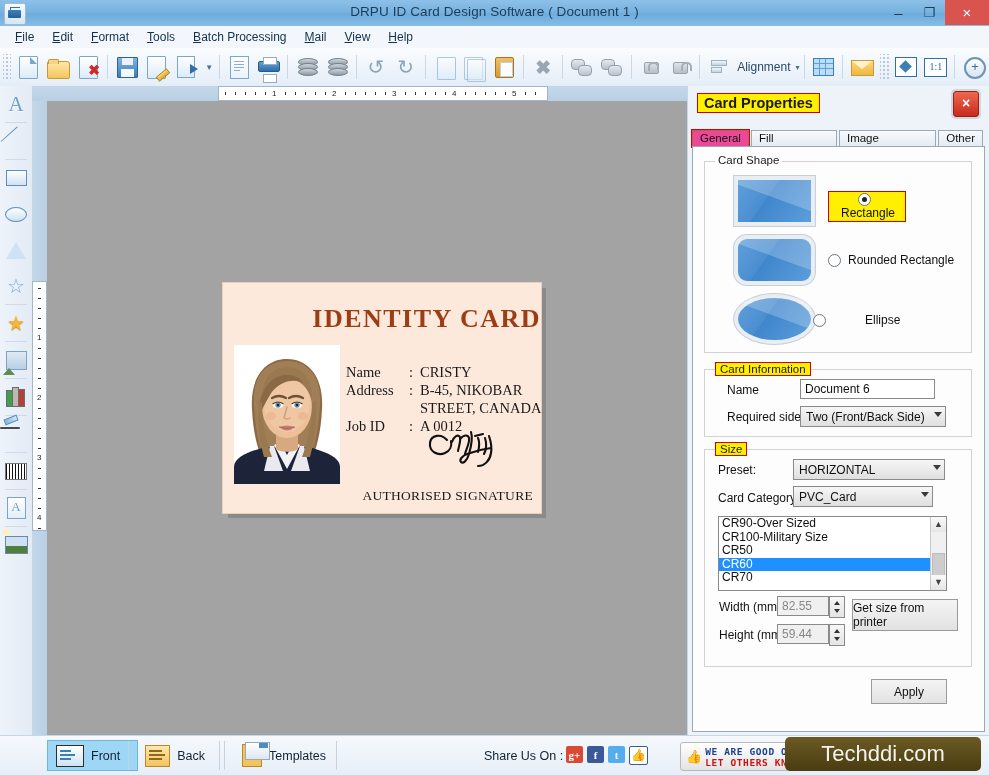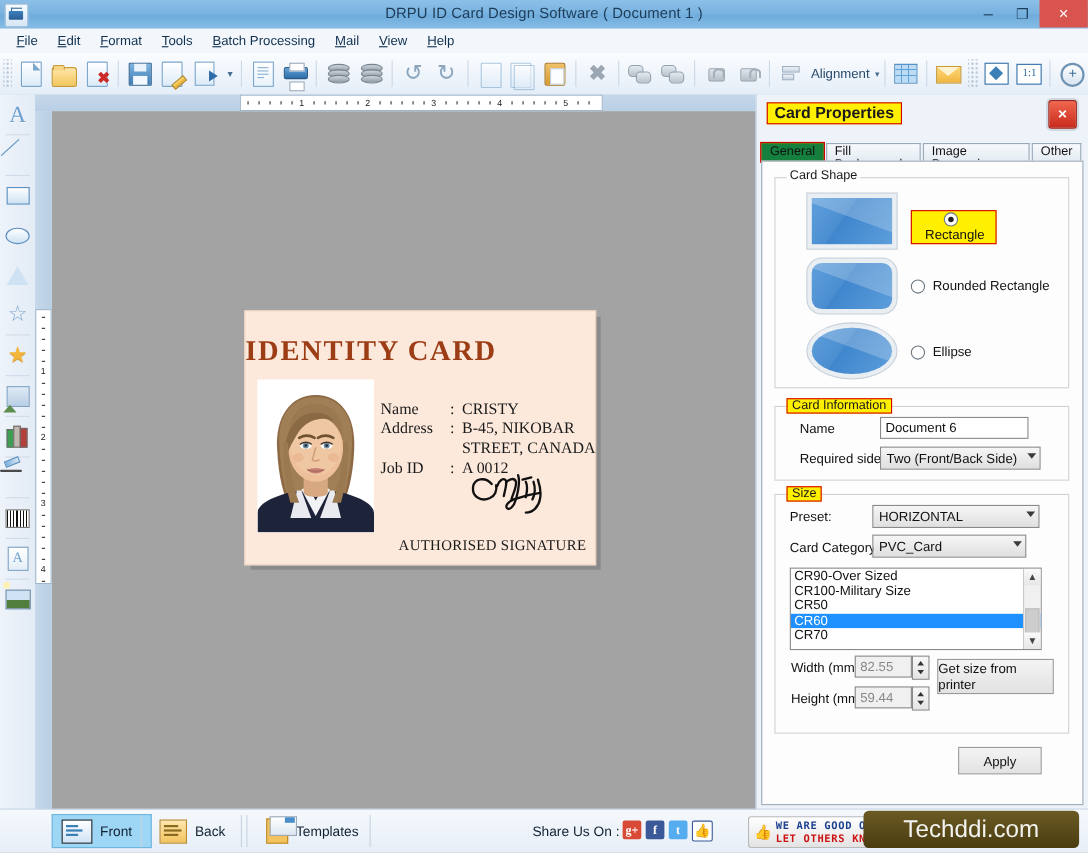--- a/index.html
+++ b/index.html
@@ -180,21 +180,21 @@
   .ruler-v .tape{position:absolute;left:0;top:180px;width:15px;height:250px;background:#fff;
     border:1px solid #9fb6cc;box-sizing:border-box;overflow:hidden;}
   .tick{position:absolute;background:#333;}
   .rnum{position:absolute;font-size:8px;color:#222;font-family:"Liberation Sans",sans-serif;}
   .canvas-area{position:absolute;left:47px;top:101px;right:301px;bottom:39px;background:#a3a3a3;}
 
   
   .card-shadow{position:absolute;left:181px;top:187px;width:318px;height:230px;background:#8a8a8a;}
   .idcard{position:absolute;left:175px;top:181px;width:318px;height:230px;
     background:#fce9dc;border:1px solid #e7cfc0;}
-  .card-title{position:absolute;left:0;right:0;top:21px;text-align:left;
+  .card-title{position:absolute;left:0;right:0;top:21px;text-align:right;
     font-family:"Liberation Serif",serif;font-weight:bold;font-size:26px;color:#9c3d15;letter-spacing:1.5px;}
   .photo{position:absolute;left:11px;top:62px;width:106px;height:139px;background:#ffffff;overflow:hidden;}
   .fields{position:absolute;left:123px;top:80px;font-family:"Liberation Serif",serif;font-size:14.5px;color:#1a1a1a;}
   .frow{display:flex;line-height:18px;white-space:nowrap;}
   .flab{width:63px;}
   .fcol{width:11px;}
   .fval{}
   .sigimg{position:absolute;left:198px;top:139px;width:96px;height:46px;}
   .authsig{position:absolute;left:0;right:8px;bottom:9px;text-align:right;
     font-family:"Liberation Serif",serif;font-size:13.5px;color:#1a1a1a;letter-spacing:.3px;}
@@ -206,21 +206,21 @@
   .hl-yellow{background:#ffef00;border:1.5px solid #d40000;padding:1px 6px;display:inline-block;}
   .rp-title{font-size:14.5px;font-weight:bold;color:#1a1a1a;font-family:"Liberation Sans",sans-serif;margin-top:40px;}
   .rp-close{position:absolute;right:10px;top:5px;width:24px;height:24px;
     background:linear-gradient(to bottom,#f0674f,#c92a1c);border:1px solid #9e2015;border-radius:3px;
     color:#fff;font-size:14px;font-weight:bold;text-align:center;line-height:23px;
     box-shadow:0 0 0 2px #cfd8e2;}
   .tabs{position:absolute;left:4px;top:43px;right:4px;height:18px;display:flex;align-items:flex-end;}
   .tab{height:17px;padding:1px 7px 0 7px;font-size:11.5px;color:#111;
     background:linear-gradient(to bottom,#f7fafd,#e3eaf2);border:1px solid #9aa9b8;border-bottom:0;
     margin-right:2px;box-sizing:border-box;}
-  .tab.active{background:#15803d;border:1.5px dotted #8a7d00;outline:1.5px solid #d40000;}
+  .tab.active{background:#ec4899;border:1.5px dotted #8a7d00;outline:1.5px solid #d40000;}
   .panel-body{position:absolute;left:4px;top:60px;right:4px;bottom:4px;background:#fdfdfd;border:1px solid #9aa9b8;}
 
   .group{position:absolute;border:1px solid #d2d2d2;}
   .group > .gtitle{position:absolute;left:10px;top:-8px;background:#fdfdfd;padding:0 3px;font-size:11.5px;color:#1a1a1a;}
   .gtitle.mark{background:#ffef00;border:1.5px solid #d40000;padding:0 4px;}
 
   .shapebox{position:absolute;background:linear-gradient(125deg,#5f9fdc 0%,#4b8ed0 40%,#3f86cd 41%,#5d9edb 100%);
     box-shadow:0 0 0 4px #e9eef3, 0 0 0 5px #c7cfd8;}
   .shapebox:after{content:"";position:absolute;left:0;top:0;width:100%;height:100%;
     background:linear-gradient(200deg,rgba(255,255,255,.22) 0 45%,rgba(255,255,255,0) 46%);}
@@ -742,21 +742,21 @@
           <span class="rlabel">Rectangle</span>
         </div>
 
         <div class="shapebox" style="left:33px;top:77px;width:73px;height:42px;border-radius:9px;"></div>
         <div class="radio-row" style="left:123px;top:91px;">
           <span class="radio"></span>
           <span class="rlabel">Rounded Rectangle</span>
         </div>
 
         <div class="shapebox" style="left:33px;top:136px;width:73px;height:42px;border-radius:50%;"></div>
-        <div class="radio-row" style="left:123px;top:151px;">
+        <div class="radio-row" style="left:108px;top:151px;gap:32px;">
           <span class="radio"></span>
           <span class="rlabel">Ellipse</span>
         </div>
       </div>
 
       <div class="group" style="left:11px;top:222px;width:266px;height:66px;">
         <div class="gtitle mark">Card Information</div>
         <div class="flabel" style="left:22px;top:13px;">Name</div>
         <div class="tbox" style="left:95px;top:9px;width:135px;">Document 6</div>
         <div class="flabel" style="left:22px;top:40px;">Required sides</div>

